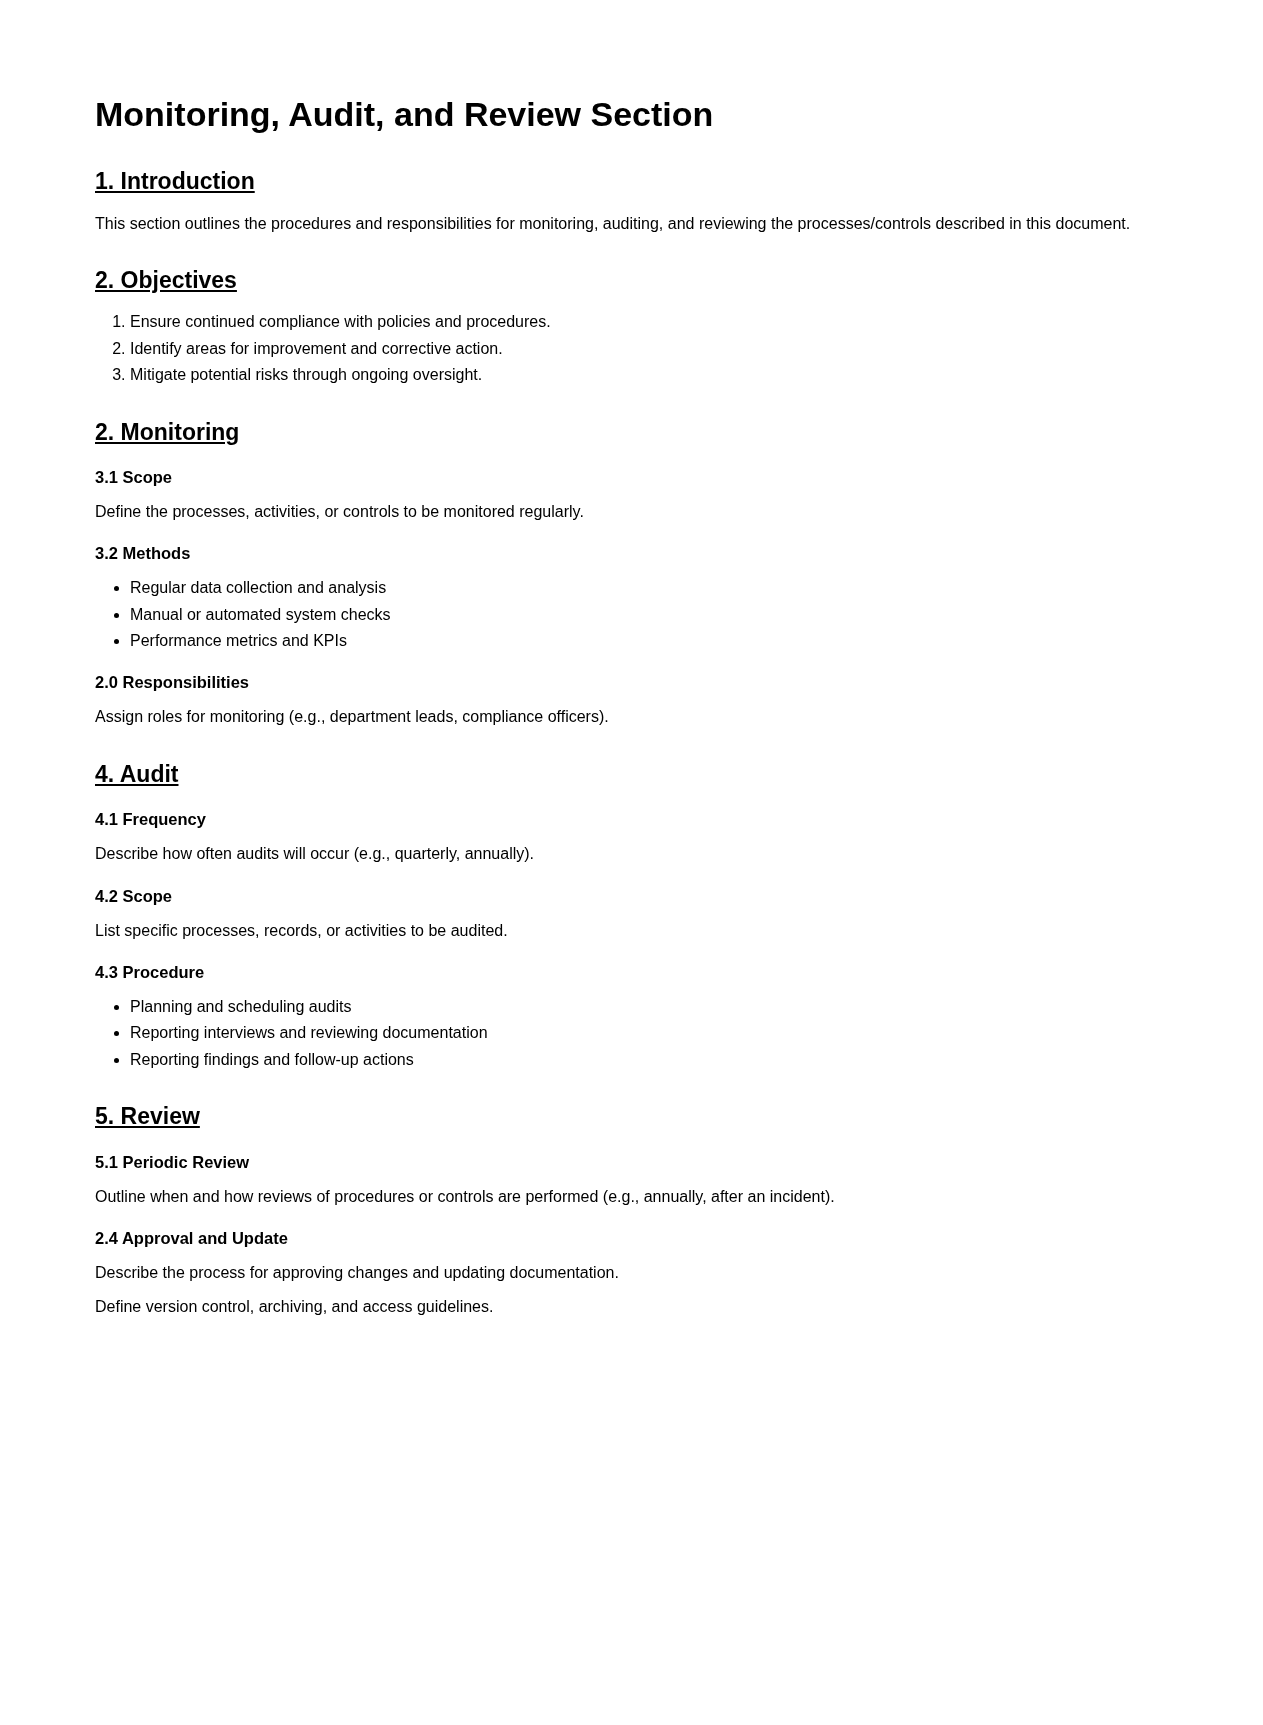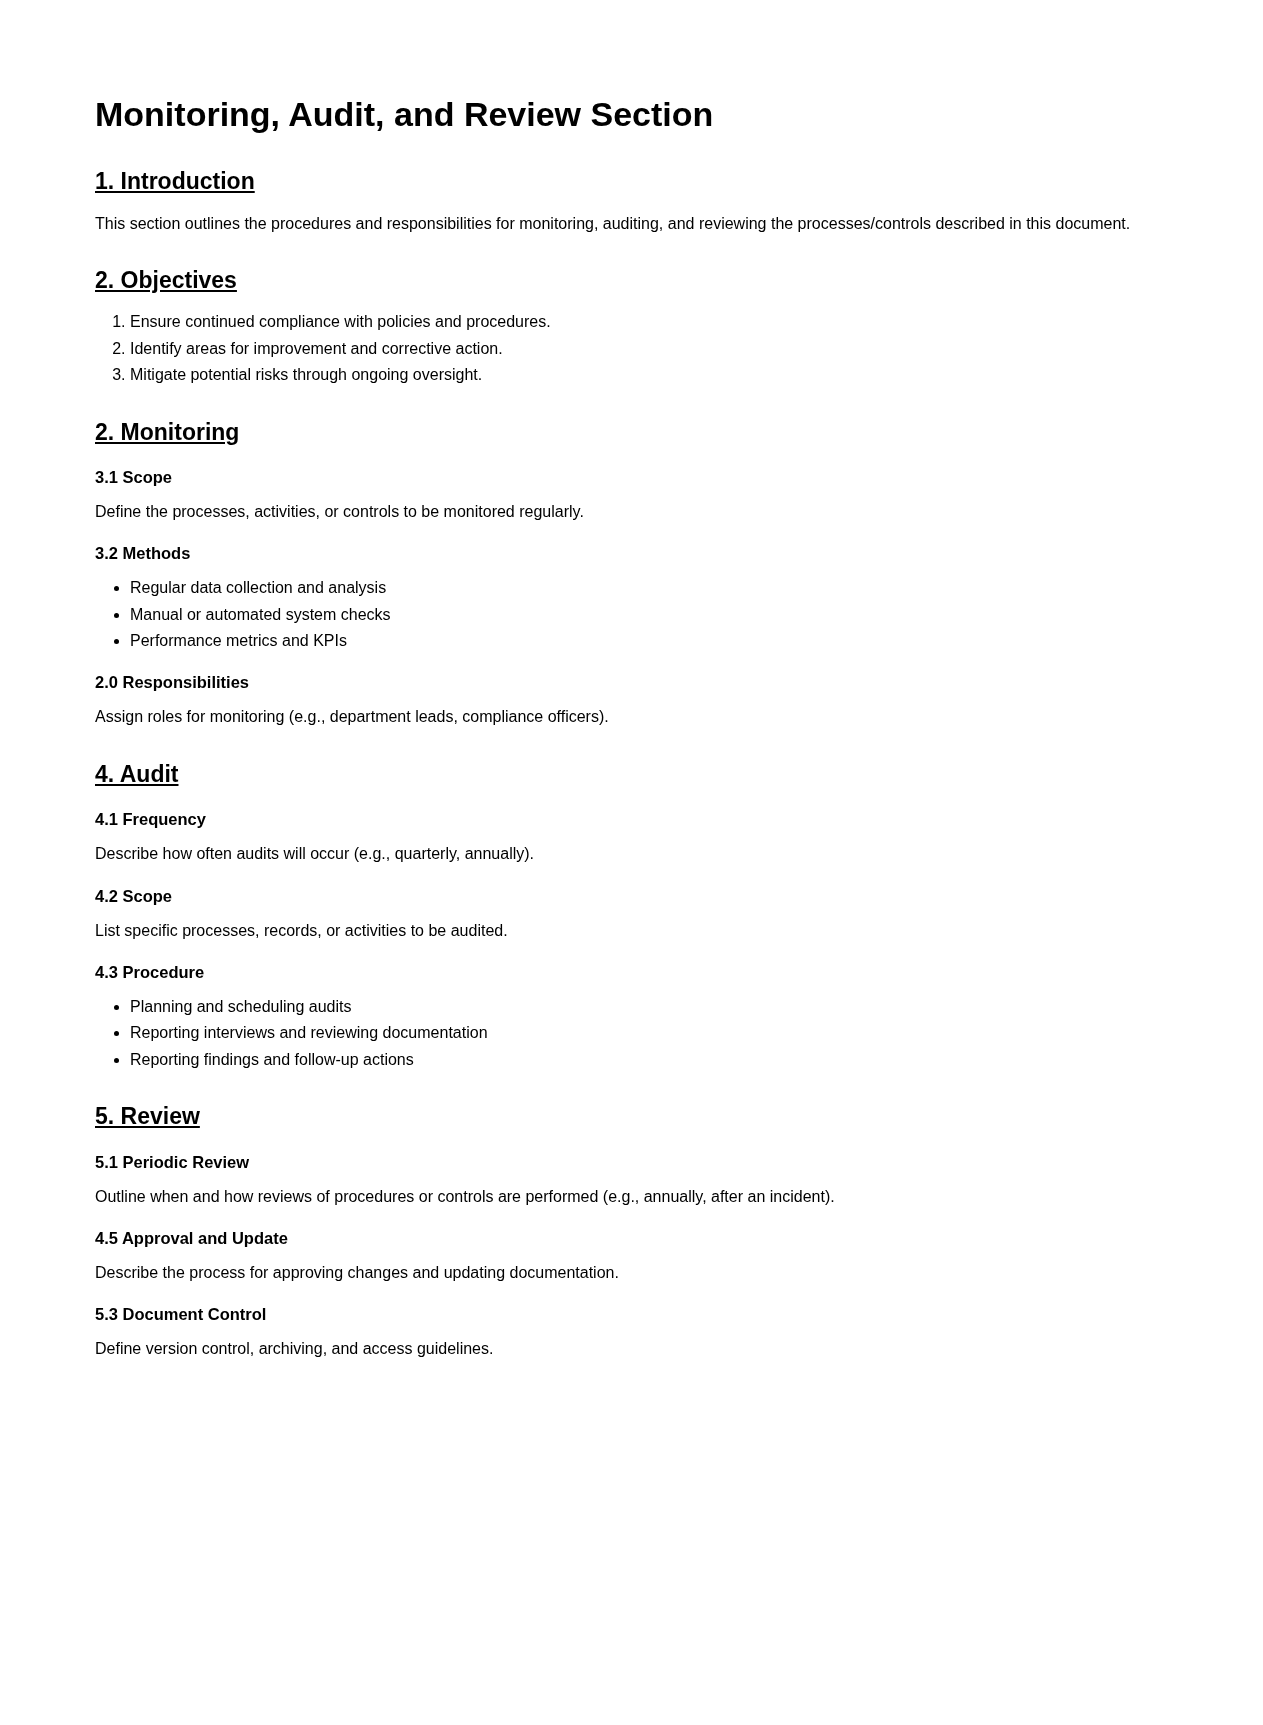--- a/index.html
+++ b/index.html
@@ -105,20 +105,19 @@
       <li>Reporting findings and follow-up actions</li>
     </ul>
   </section>
 
   <section>
     <h2 class="section-heading">5. Review</h2>
 
     <h3 class="subsection-heading">5.1 Periodic Review</h3>
     <p class="body-text">Outline when and how reviews of procedures or controls are performed (e.g., annually, after an incident).</p>
 
-    <h3 class="subsection-heading">4.5 Approval and Update</h3>
+    <h3 class="subsection-heading">2.4 Approval and Update</h3>
     <p class="body-text">Describe the process for approving changes and updating documentation.</p>
 
-    <h3 class="subsection-heading">5.3 Document Control</h3>
     <p class="body-text">Define version control, archiving, and access guidelines.</p>
   </section>
 
 </div>
 
 </body></html>

